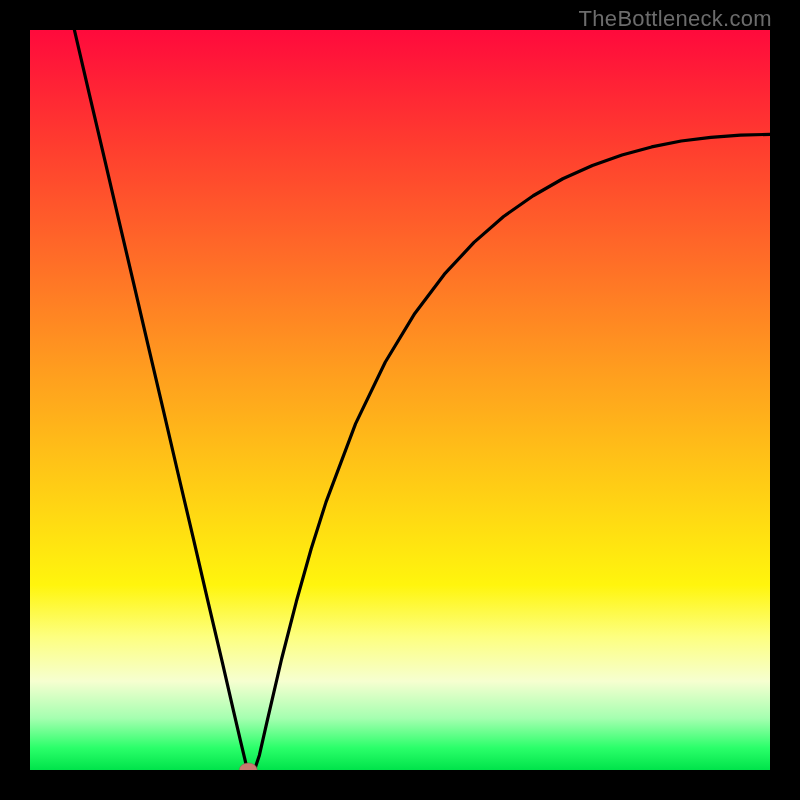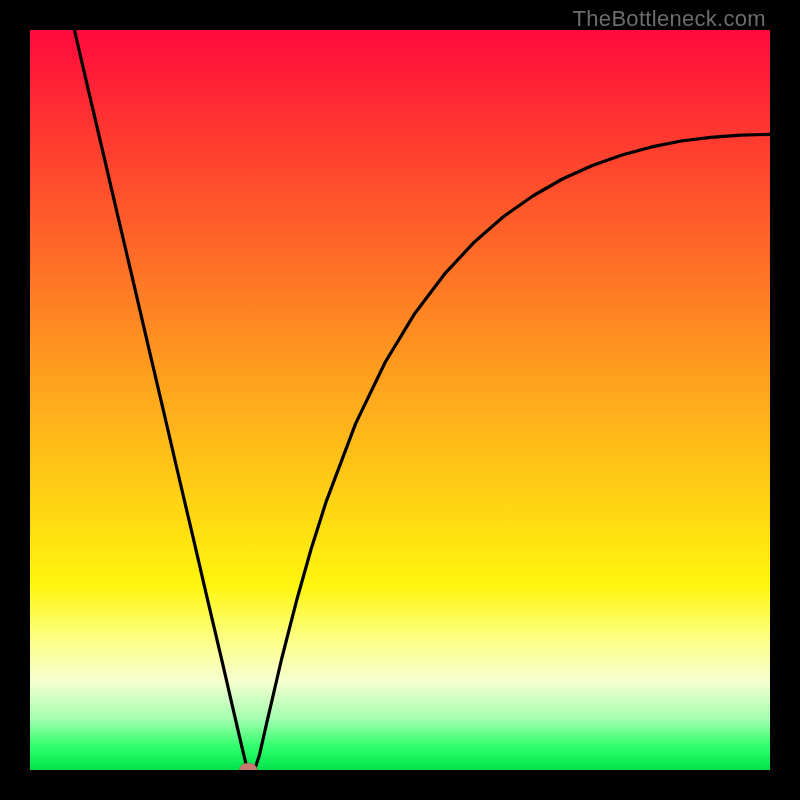--- a/index.html
+++ b/index.html
@@ -41,21 +41,21 @@
   .plot svg {
     position: absolute;
     left: 0;
     top: 0;
     width: 740px;
     height: 740px;
   }
   .watermark {
     position: absolute;
     top: 6px;
-    right: 34px;
+    right: 28px;
     color: #6c6c6c;
     font-size: 22px;
     font-weight: 500;
     letter-spacing: 0.3px;
     user-select: none;
   }
 </style>
 </head>
 <body>
 

